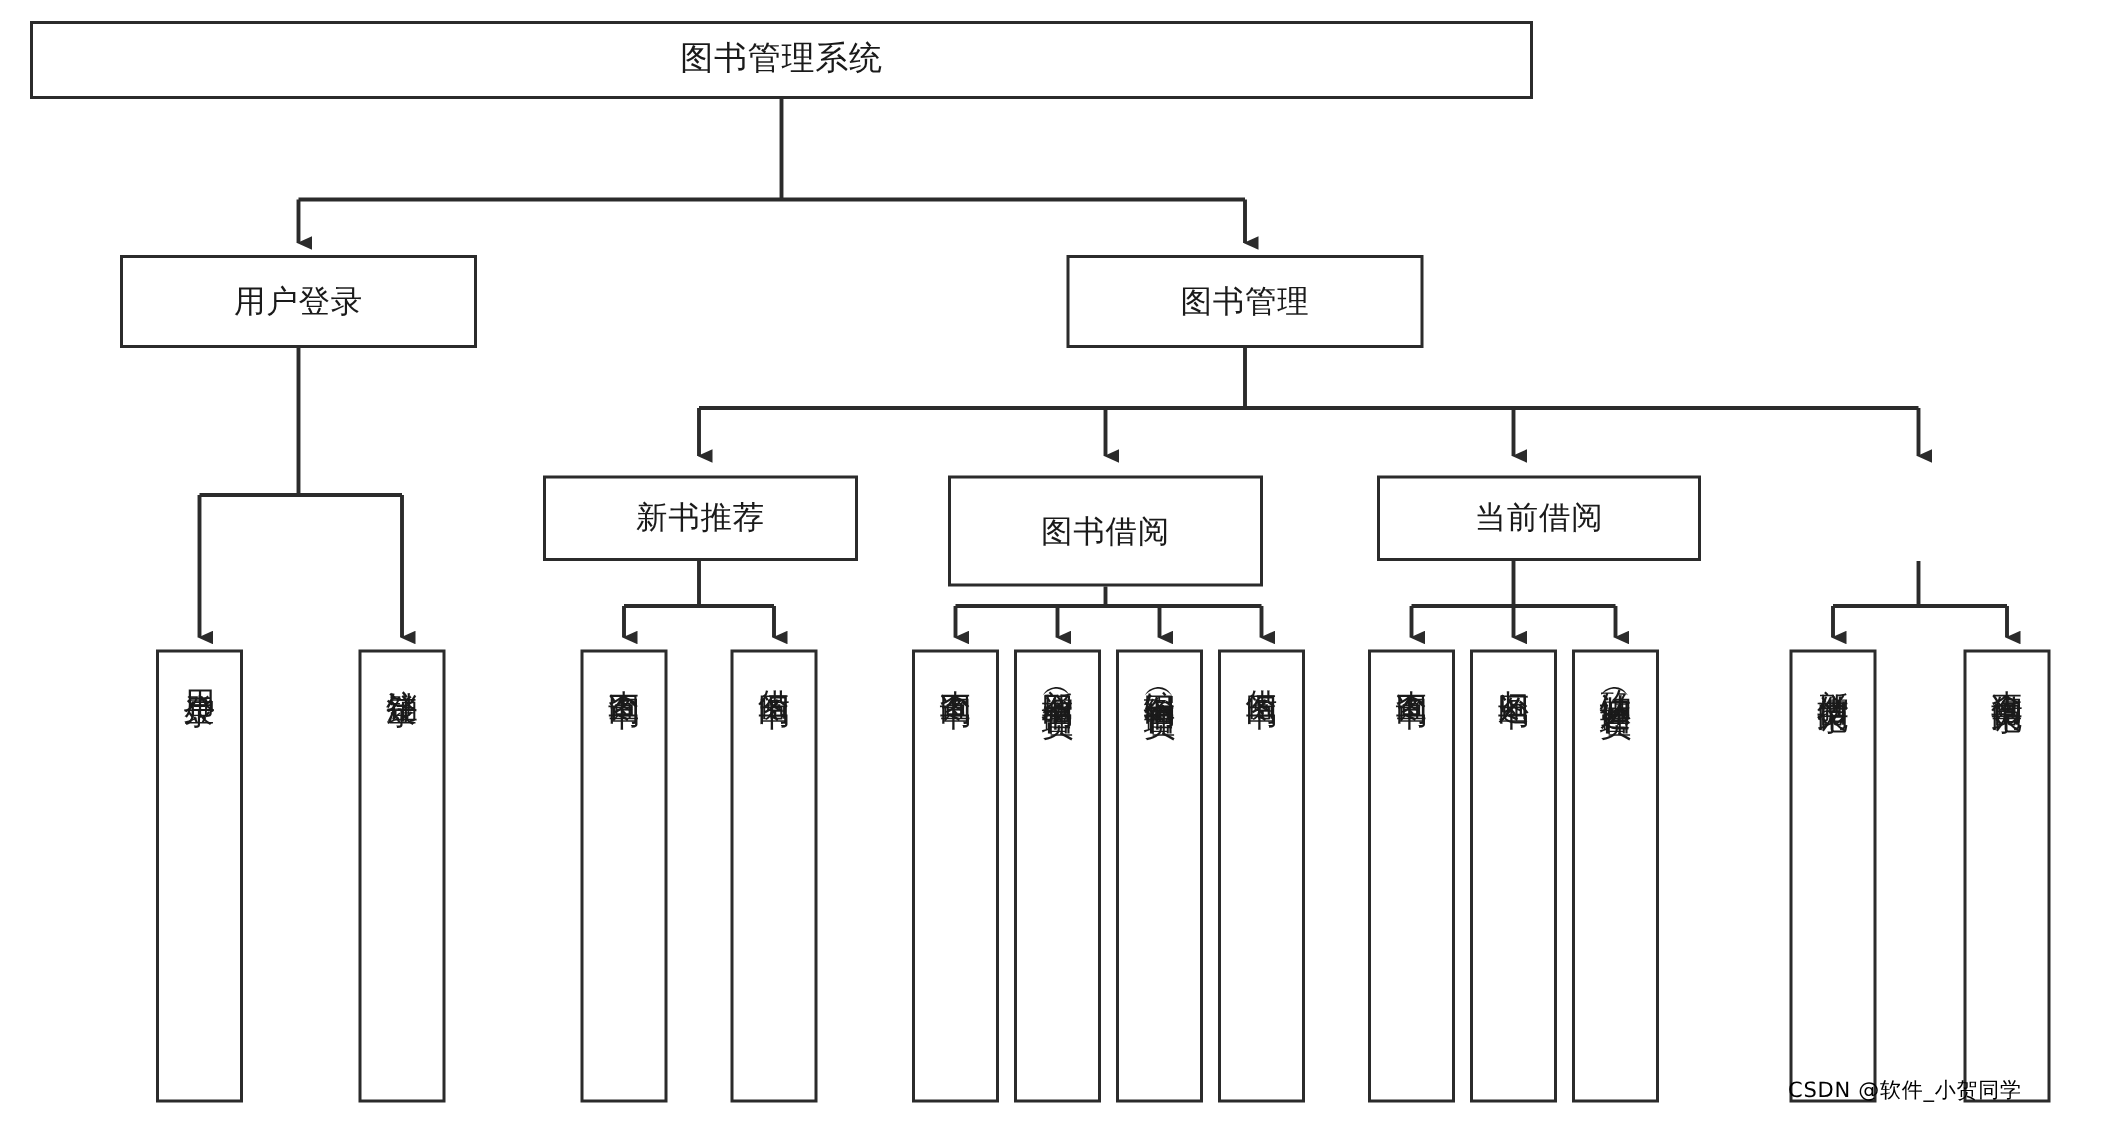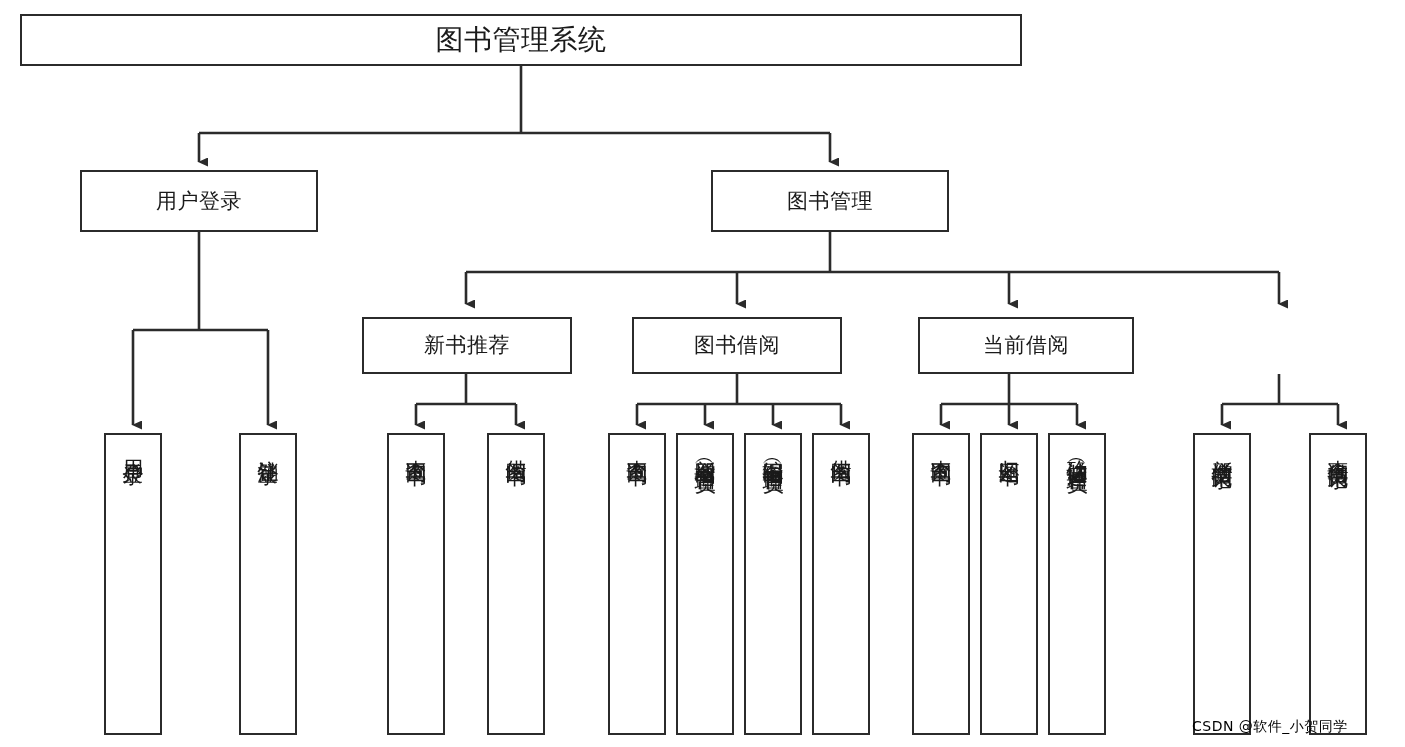--- a/index.html
+++ b/index.html
@@ -42,21 +42,21 @@
     text-align: center;
     line-height: 1.28;
     letter-spacing: 0.5px;
   }
   
   .node.horizontal .node-label {
     writing-mode: horizontal-tb;
     font-size: 21px;
   }
   .node.root .node-label {
-    font-size: 28px;
+    font-size: 22px;
   }
   
   .node.vertical {
     align-items: flex-start;
     justify-content: center;
     padding-top: 8px;
   }
   .node.vertical .node-label {
     writing-mode: vertical-rl;
     text-orientation: upright;
@@ -139,21 +139,21 @@
   <div class="node horizontal" style="left:80px; top:170px; width:238px; height:62px;">
     <span class="node-label">用户登录</span>
   </div>
   <div class="node horizontal" style="left:711px; top:170px; width:238px; height:62px;">
     <span class="node-label">图书管理</span>
   </div>
 
   <div class="node horizontal" style="left:362px; top:317px; width:210px; height:57px;">
     <span class="node-label">新书推荐</span>
   </div>
-  <div class="node horizontal" style="left:632px; top:317px; width:210px; height:57px;">
+  <div class="node horizontal" style="left:632px; top:317px; width:210px; height:74px;">
     <span class="node-label">图书借阅</span>
   </div>
   <div class="node horizontal" style="left:918px; top:317px; width:216px; height:57px;">
     <span class="node-label">当前借阅</span>
   </div>
 
   <div class="node vertical" style="left:104px; top:433px; width:58px; height:302px;">
     <span class="node-label">用户登录</span>
   </div>
   <div class="node vertical" style="left:239px; top:433px; width:58px; height:302px;">

